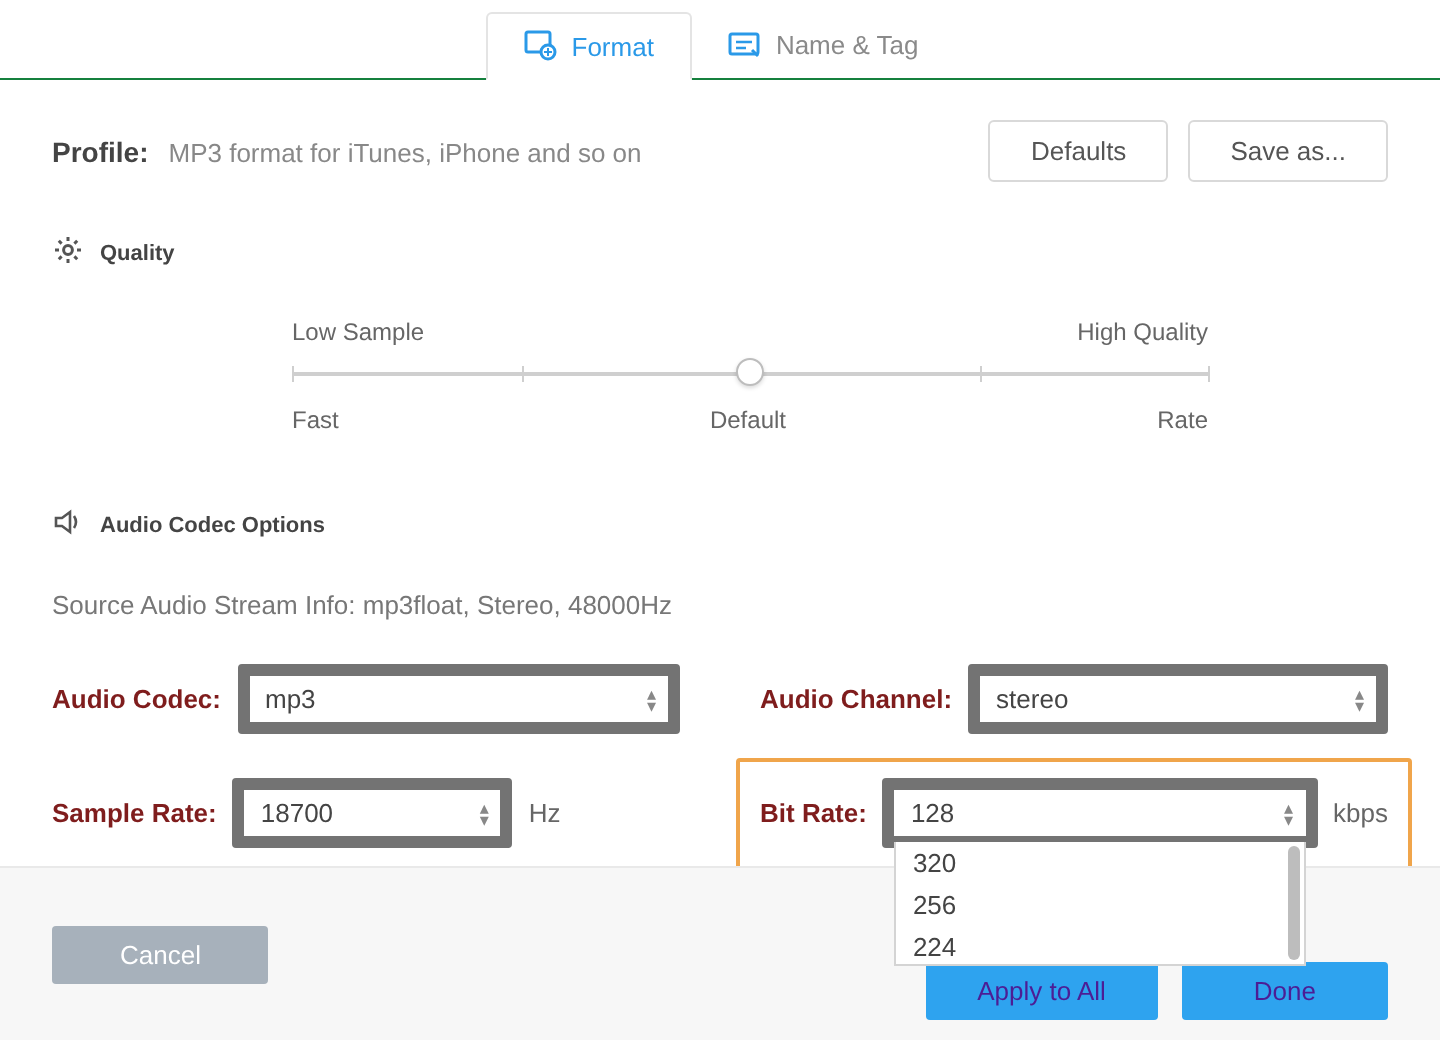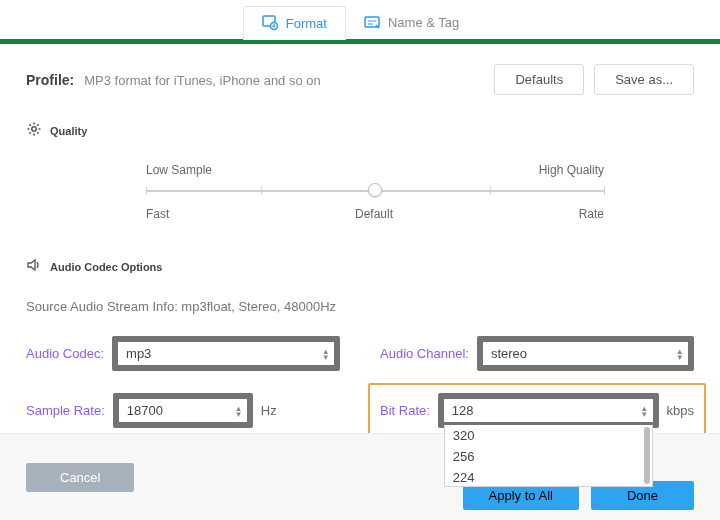--- a/index.html
+++ b/index.html
@@ -10,21 +10,21 @@
     color: #555;
     background: #fff;
     width: 720px;
     height: 520px;
     overflow: hidden;
     position: relative;
   }
   .tabs {
     display: flex;
     justify-content: center;
-    border-bottom: 5px solid #15803d;
+    border-bottom: 1px solid #15803d;
     padding-top: 6px;
     gap: 0;
   }
   .tab {
     display: flex;
     align-items: center;
     gap: 6px;
     padding: 8px 18px;
     color: #8a8a8a;
     cursor: pointer;
@@ -124,21 +124,21 @@
     display: grid;
     grid-template-columns: 1fr 1fr;
     column-gap: 40px;
     row-gap: 22px;
   }
   .field {
     display: flex;
     align-items: center;
     gap: 8px;
   }
-  .field-label { color: #8b5cf6; white-space: nowrap; }
+  .field-label { color: #7f1d1d; white-space: nowrap; font-weight: bold; }
   .select {
     flex: 1;
     min-width: 80px;
     border: 6px solid #737373;
     border-radius: 2px;
     background: #fff;
     padding: 4px 14px 4px 8px;
     font-size: 13px;
     color: #444;
     position: relative;
@@ -209,21 +209,21 @@
     background: #a7b1bb;
     color: #fff;
     border: none;
     border-radius: 2px;
     padding: 7px 34px;
     font-size: 13px;
     cursor: pointer;
   }
   .btn-primary {
     background: #2ea3ef;
-    color: #000000;
+    color: #4c1d95;
     border: none;
     border-radius: 2px;
     padding: 7px 26px;
     font-size: 13px;
     cursor: pointer;
     margin-top: 37px;
   }
   .footer-right { display: flex; gap: 12px; }
 </style>
 </head>

